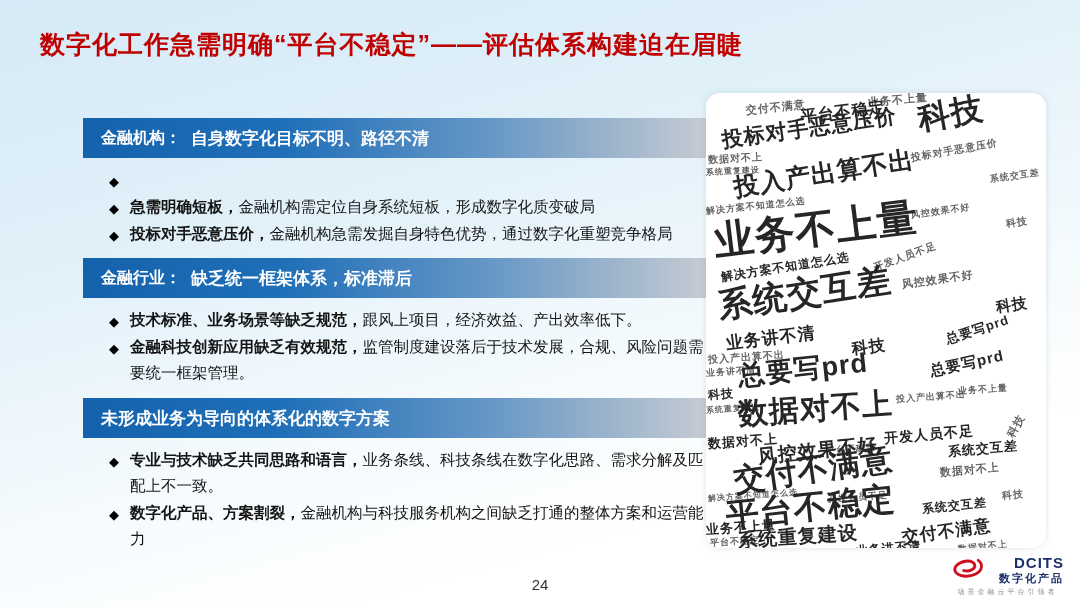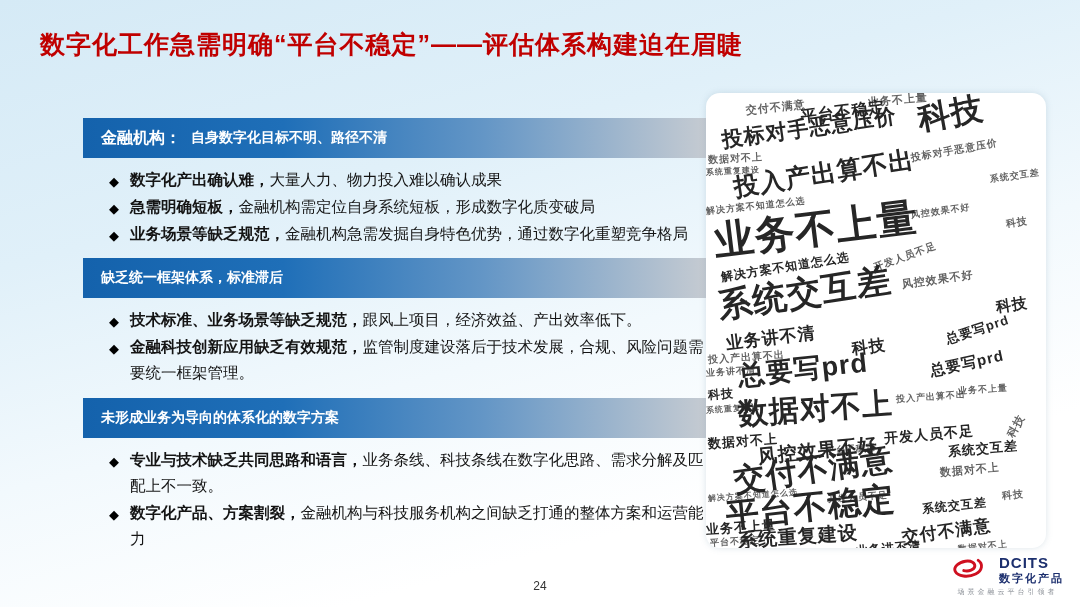--- a/index.html
+++ b/index.html
@@ -5,68 +5,68 @@
   html,body{margin:0;padding:0;}
   body{font-family:"Liberation Sans","DejaVu Sans",sans-serif;}
   .slide{position:relative;width:1080px;height:607px;overflow:hidden;
     background:linear-gradient(165deg,#d5eaf6 0%,#e0f0f9 30%,#f2f9fd 55%,#ffffff 78%,#ffffff 100%);}
   .title{position:absolute;left:40px;top:28px;margin:0;font-size:25px;font-weight:bold;
     color:#c00000;letter-spacing:1px;white-space:nowrap;}
   .panel{position:absolute;left:83px;width:627px;}
   .bar{height:40px;display:flex;align-items:center;padding-left:18px;gap:10px;color:#fff;font-weight:bold;
     background:linear-gradient(90deg,#1462ac 0%,#1f6fb8 32%,#6496c6 64%,#c7ccd2 100%);}
   .bar-prefix{font-size:16px;white-space:nowrap;}
-  .bar-sub{font-size:14px;white-space:nowrap;}
+  .bar-sub{font-size:17px;white-space:nowrap;}
   .bullets{list-style:none;margin:9px 0 0 26px;padding:0;}
   .bullets li{display:flex;gap:11px;font-size:15.5px;line-height:1.68;color:#141414;margin-bottom:1px;}
   .diamond{flex:0 0 auto;font-size:13px;padding-top:4px;color:#000;}
   .bullets p{margin:0;}
   .bullets b{font-weight:bold;}
   .cloud-panel{position:absolute;left:706px;top:93px;width:340px;height:455px;background:#ffffff;
     border-radius:14px;overflow:hidden;box-shadow:0 0 6px rgba(120,150,170,.25);}
   .cw{position:absolute;white-space:nowrap;font-weight:700;color:#262626;
     transform-origin:left center;letter-spacing:1px;line-height:1;}
-  .page-num{position:absolute;left:0;right:0;bottom:14px;text-align:center;font-size:12px;color:#333;}
+  .page-num{position:absolute;left:0;right:0;bottom:14px;text-align:center;font-size:15px;color:#333;}
   .logo{position:absolute;right:16px;bottom:10px;display:flex;flex-direction:column;align-items:center;}
-  .logo-row{display:flex;align-items:center;gap:14px;}
+  .logo-row{display:flex;align-items:center;gap:14px;text-align:right;}
   .logo-texts{display:flex;flex-direction:column;line-height:1.1;}
   .logo-brand{font-size:15px;font-weight:bold;color:#1c2f6e;letter-spacing:1px;}
   .logo-company{font-size:11px;font-weight:bold;color:#1c2f6e;letter-spacing:2px;}
   .logo-tagline{margin-top:3px;font-size:7px;color:#8a8f96;letter-spacing:3px;white-space:nowrap;}
 </style>
 </head>
 <body>
 
 <div class="slide">
 
   <h1 class="title">数字化工作急需明确“平台不稳定”——评估体系构建迫在眉睫</h1>
 
   <section class="panel" style="top:118px;">
     <div class="bar">
       <span class="bar-prefix">金融机构：</span>
       <span class="bar-sub">自身数字化目标不明、路径不清</span>
     </div>
     <ul class="bullets">
       <li>
         <span class="diamond">◆</span>
-        <p><b>数字化产出确认难，</b><span>大量人力、物力投入难以确认成果</span></p>
       </li>
       <li>
         <span class="diamond">◆</span>
         <p><b>急需明确短板，</b><span>金融机构需定位自身系统短板，形成数字化质变破局</span></p>
       </li>
       <li>
         <span class="diamond">◆</span>
-        <p><b>业务场景等缺乏规范，</b><span>金融机构急需发掘自身特色优势，通过数字化重塑竞争格局</span></p>
+        <p><b>投标对手恶意压价，</b><span>金融机构急需发掘自身特色优势，通过数字化重塑竞争格局</span></p>
       </li>
     </ul>
   </section>
 
   <section class="panel" style="top:258px;">
     <div class="bar">
+      <span class="bar-prefix">金融行业：</span>
       <span class="bar-sub">缺乏统一框架体系，标准滞后</span>
     </div>
     <ul class="bullets">
       <li>
         <span class="diamond">◆</span>
         <p><b>技术标准、业务场景等缺乏规范，</b><span>跟风上项目，经济效益、产出效率低下。</span></p>
       </li>
       <li>
         <span class="diamond">◆</span>
         <p><b>金融科技创新应用缺乏有效规范，</b><span>监管制度建设落后于技术发展，合规、风险问题需要统一框架管理。</span></p>

